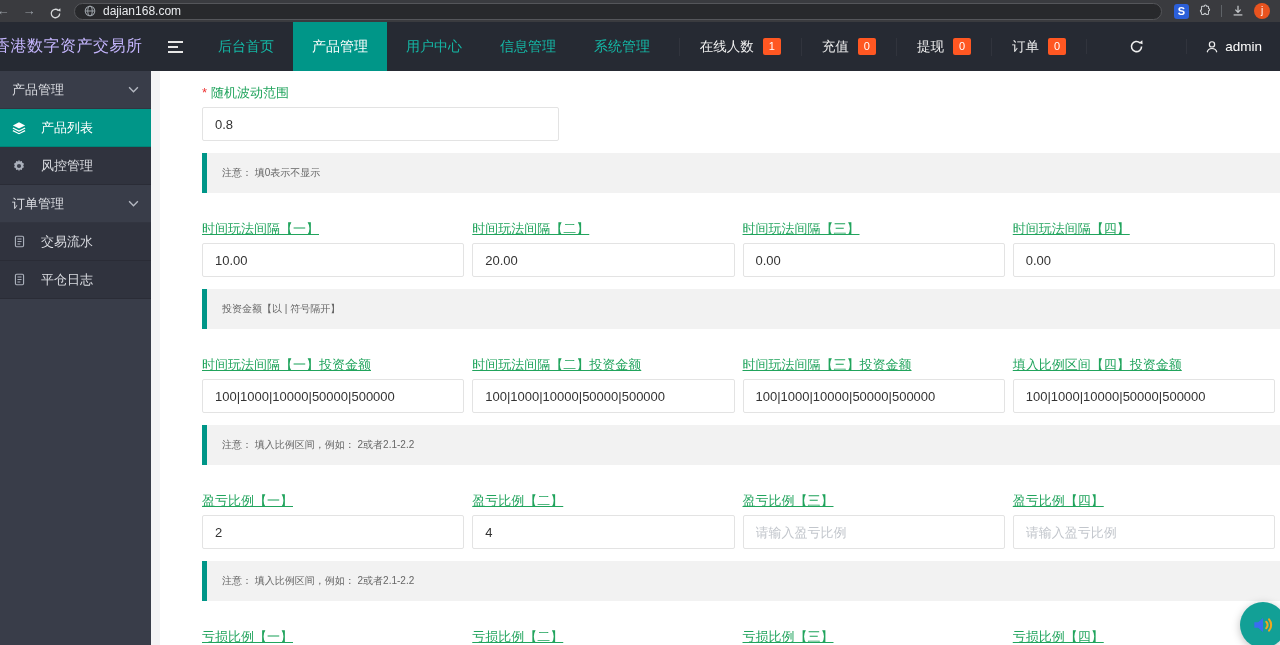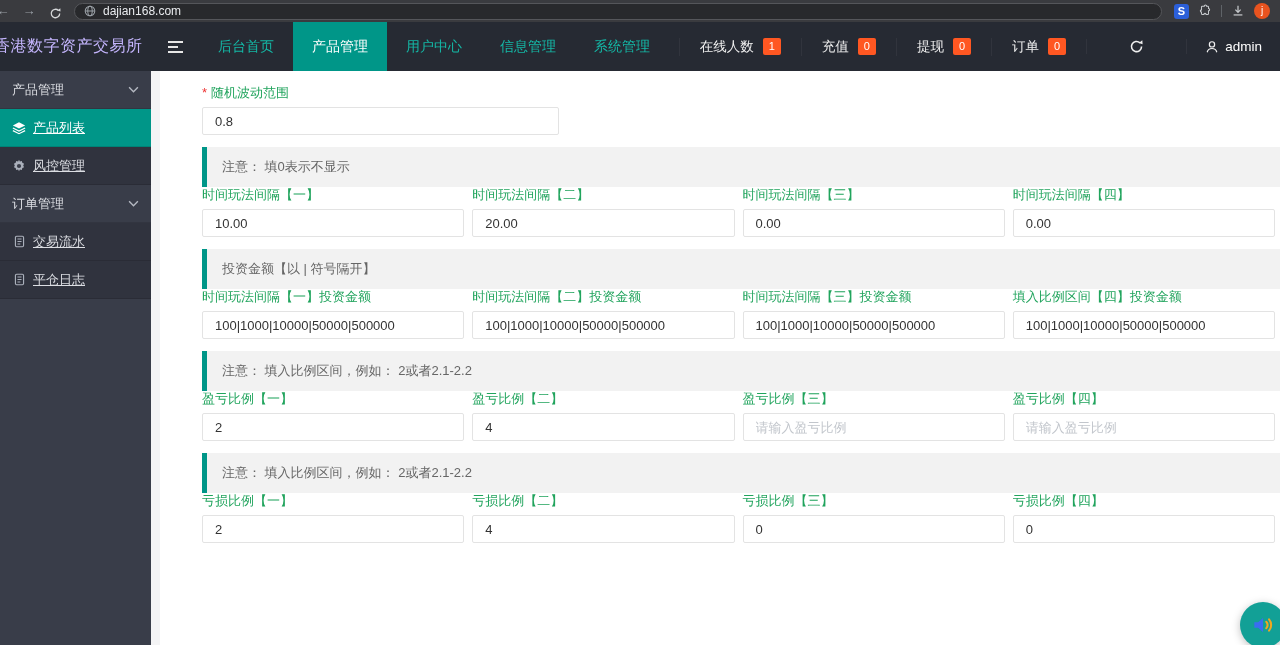--- a/index.html
+++ b/index.html
@@ -46,39 +46,39 @@
   .hdr-user { display:flex; align-items:center; gap:6px; padding:0 18px; font-size:13.5px;
     border-left:1px solid rgba(255,255,255,.05); cursor:pointer; }
 
   
   .app-body { display:flex; height:574px; }
   .sidebar { width:151px; flex:0 0 auto; background:#393d49; height:100%; }
   .side-item { height:38px; display:flex; align-items:center; padding:0 12px;
     font-size:13px; color:#dcdee3; cursor:pointer; position:relative;
     border-bottom:1px solid rgba(0,0,0,.12); }
   .side-item .chev { margin-left:auto; }
-  .side-item.sub { background:rgba(0,0,0,.15); gap:7px;text-decoration:underline; }
+  .side-item.sub { background:rgba(0,0,0,.15); gap:15px; }
   .side-item.active { background:#009688; color:#fff; }
   .side-ico { width:14px; height:14px; flex:0 0 auto; display:flex; align-items:center;
     justify-content:center; }
 
   .main { flex:1 1 auto; background:#fff; padding:14px 0 12px 42px; overflow:hidden;
     border-left:9px solid #f4f4f5; }
 
   
   .f-label { font-size:13px; line-height:15px; color:#21a45d; margin:0 0 7px; }
   .f-label .req { color:#e33; margin-right:4px; }
-  .f-label.spaced { margin-top:0; }
-  .inp { height:28px; border:1px solid #e3e3e3; border-radius:2px; width:265px;
+  .f-label.spaced { margin-top:28px;text-decoration:underline; }
+  .inp { height:34px; border:1px solid #e3e3e3; border-radius:2px; width:265px;
     font-size:13px; color:#333; padding:0 12px; outline:none; background:#fff;
     font-family:"Liberation Sans","DejaVu Sans",sans-serif; }
   .inp::placeholder { color:#c2c6cc; }
   .inp.wide { width:357px; }
   .note { margin-top:12px; background:#f2f2f2; border-left:5px solid #009688;
-    padding:12px 15px; font-size:13px; line-height:16px; color:#666; }
+    padding:12px 15px; font-size:10px; line-height:16px; color:#666; }
   .field-grid { display:grid; grid-template-columns:repeat(4,1fr); gap:8px;
     margin-right:5px; }
   .field-grid .inp { width:100%; }
 
   
   .sound-fab { position:fixed; right:-6px; bottom:-3px; width:46px; height:46px;
     border-radius:50%; background:#12a096; display:flex; align-items:center;
     justify-content:center; box-shadow:0 2px 8px rgba(0,0,0,.25); cursor:pointer; }
 
   svg { display:block; }

